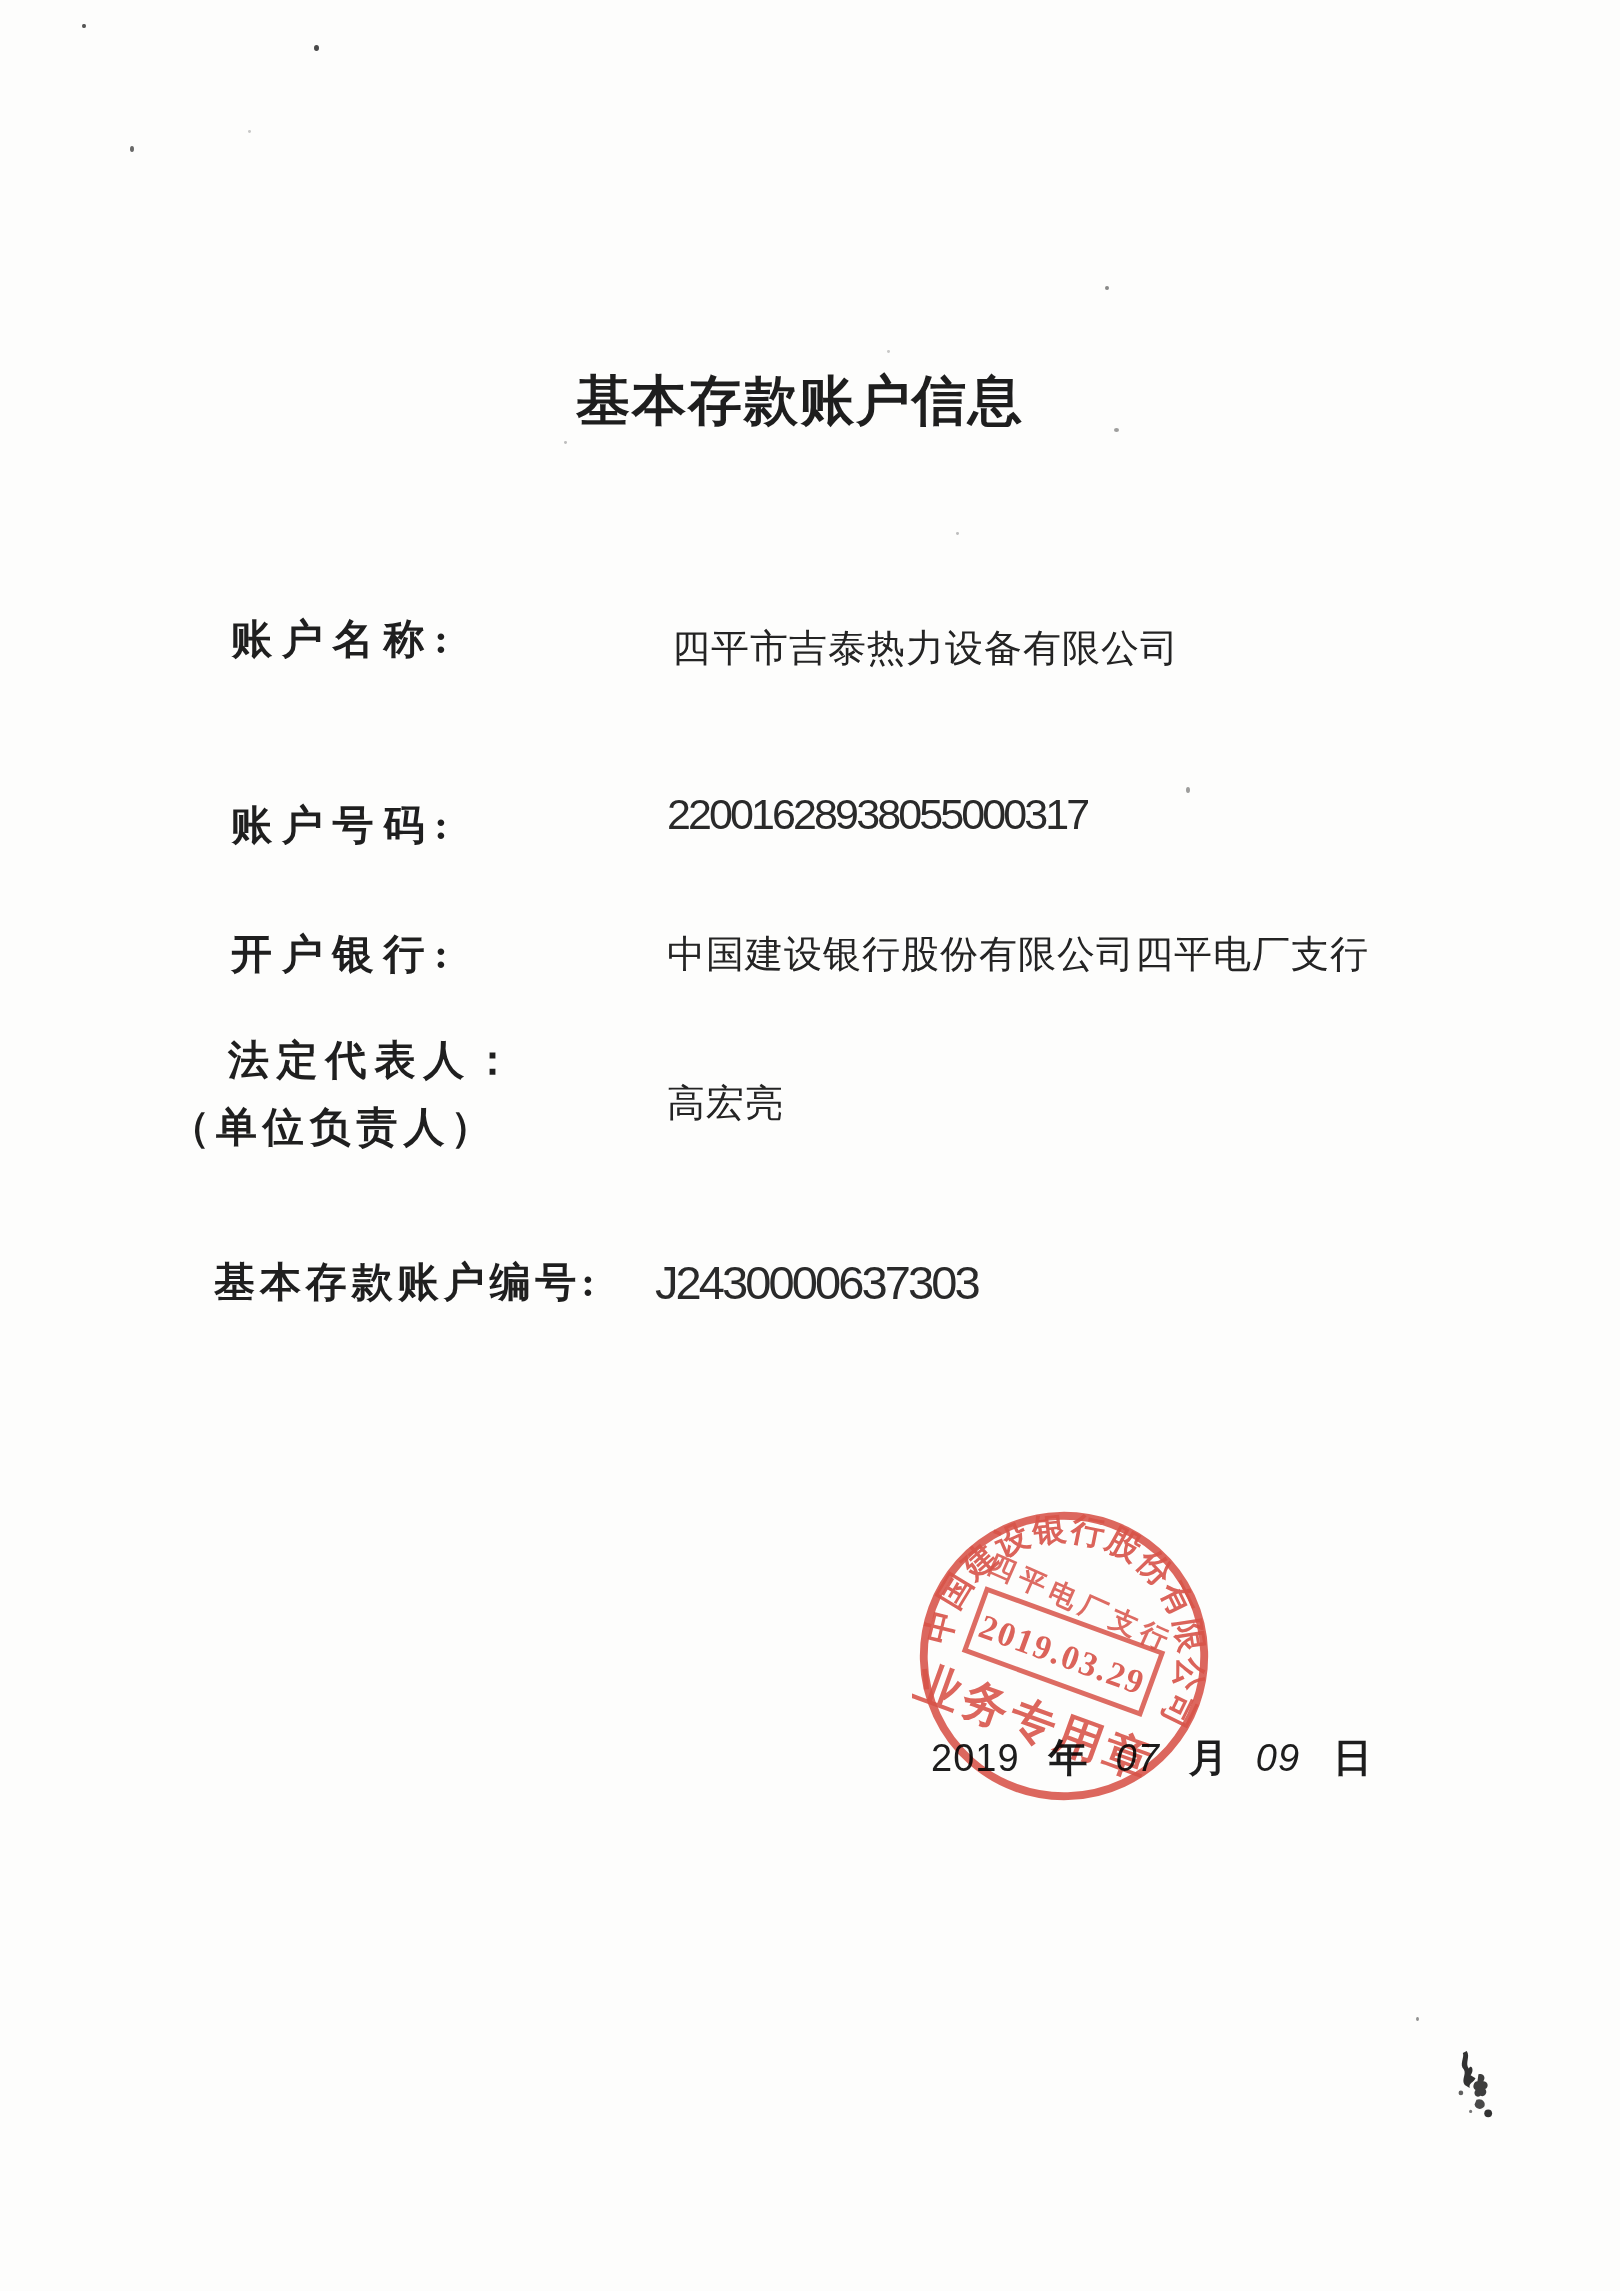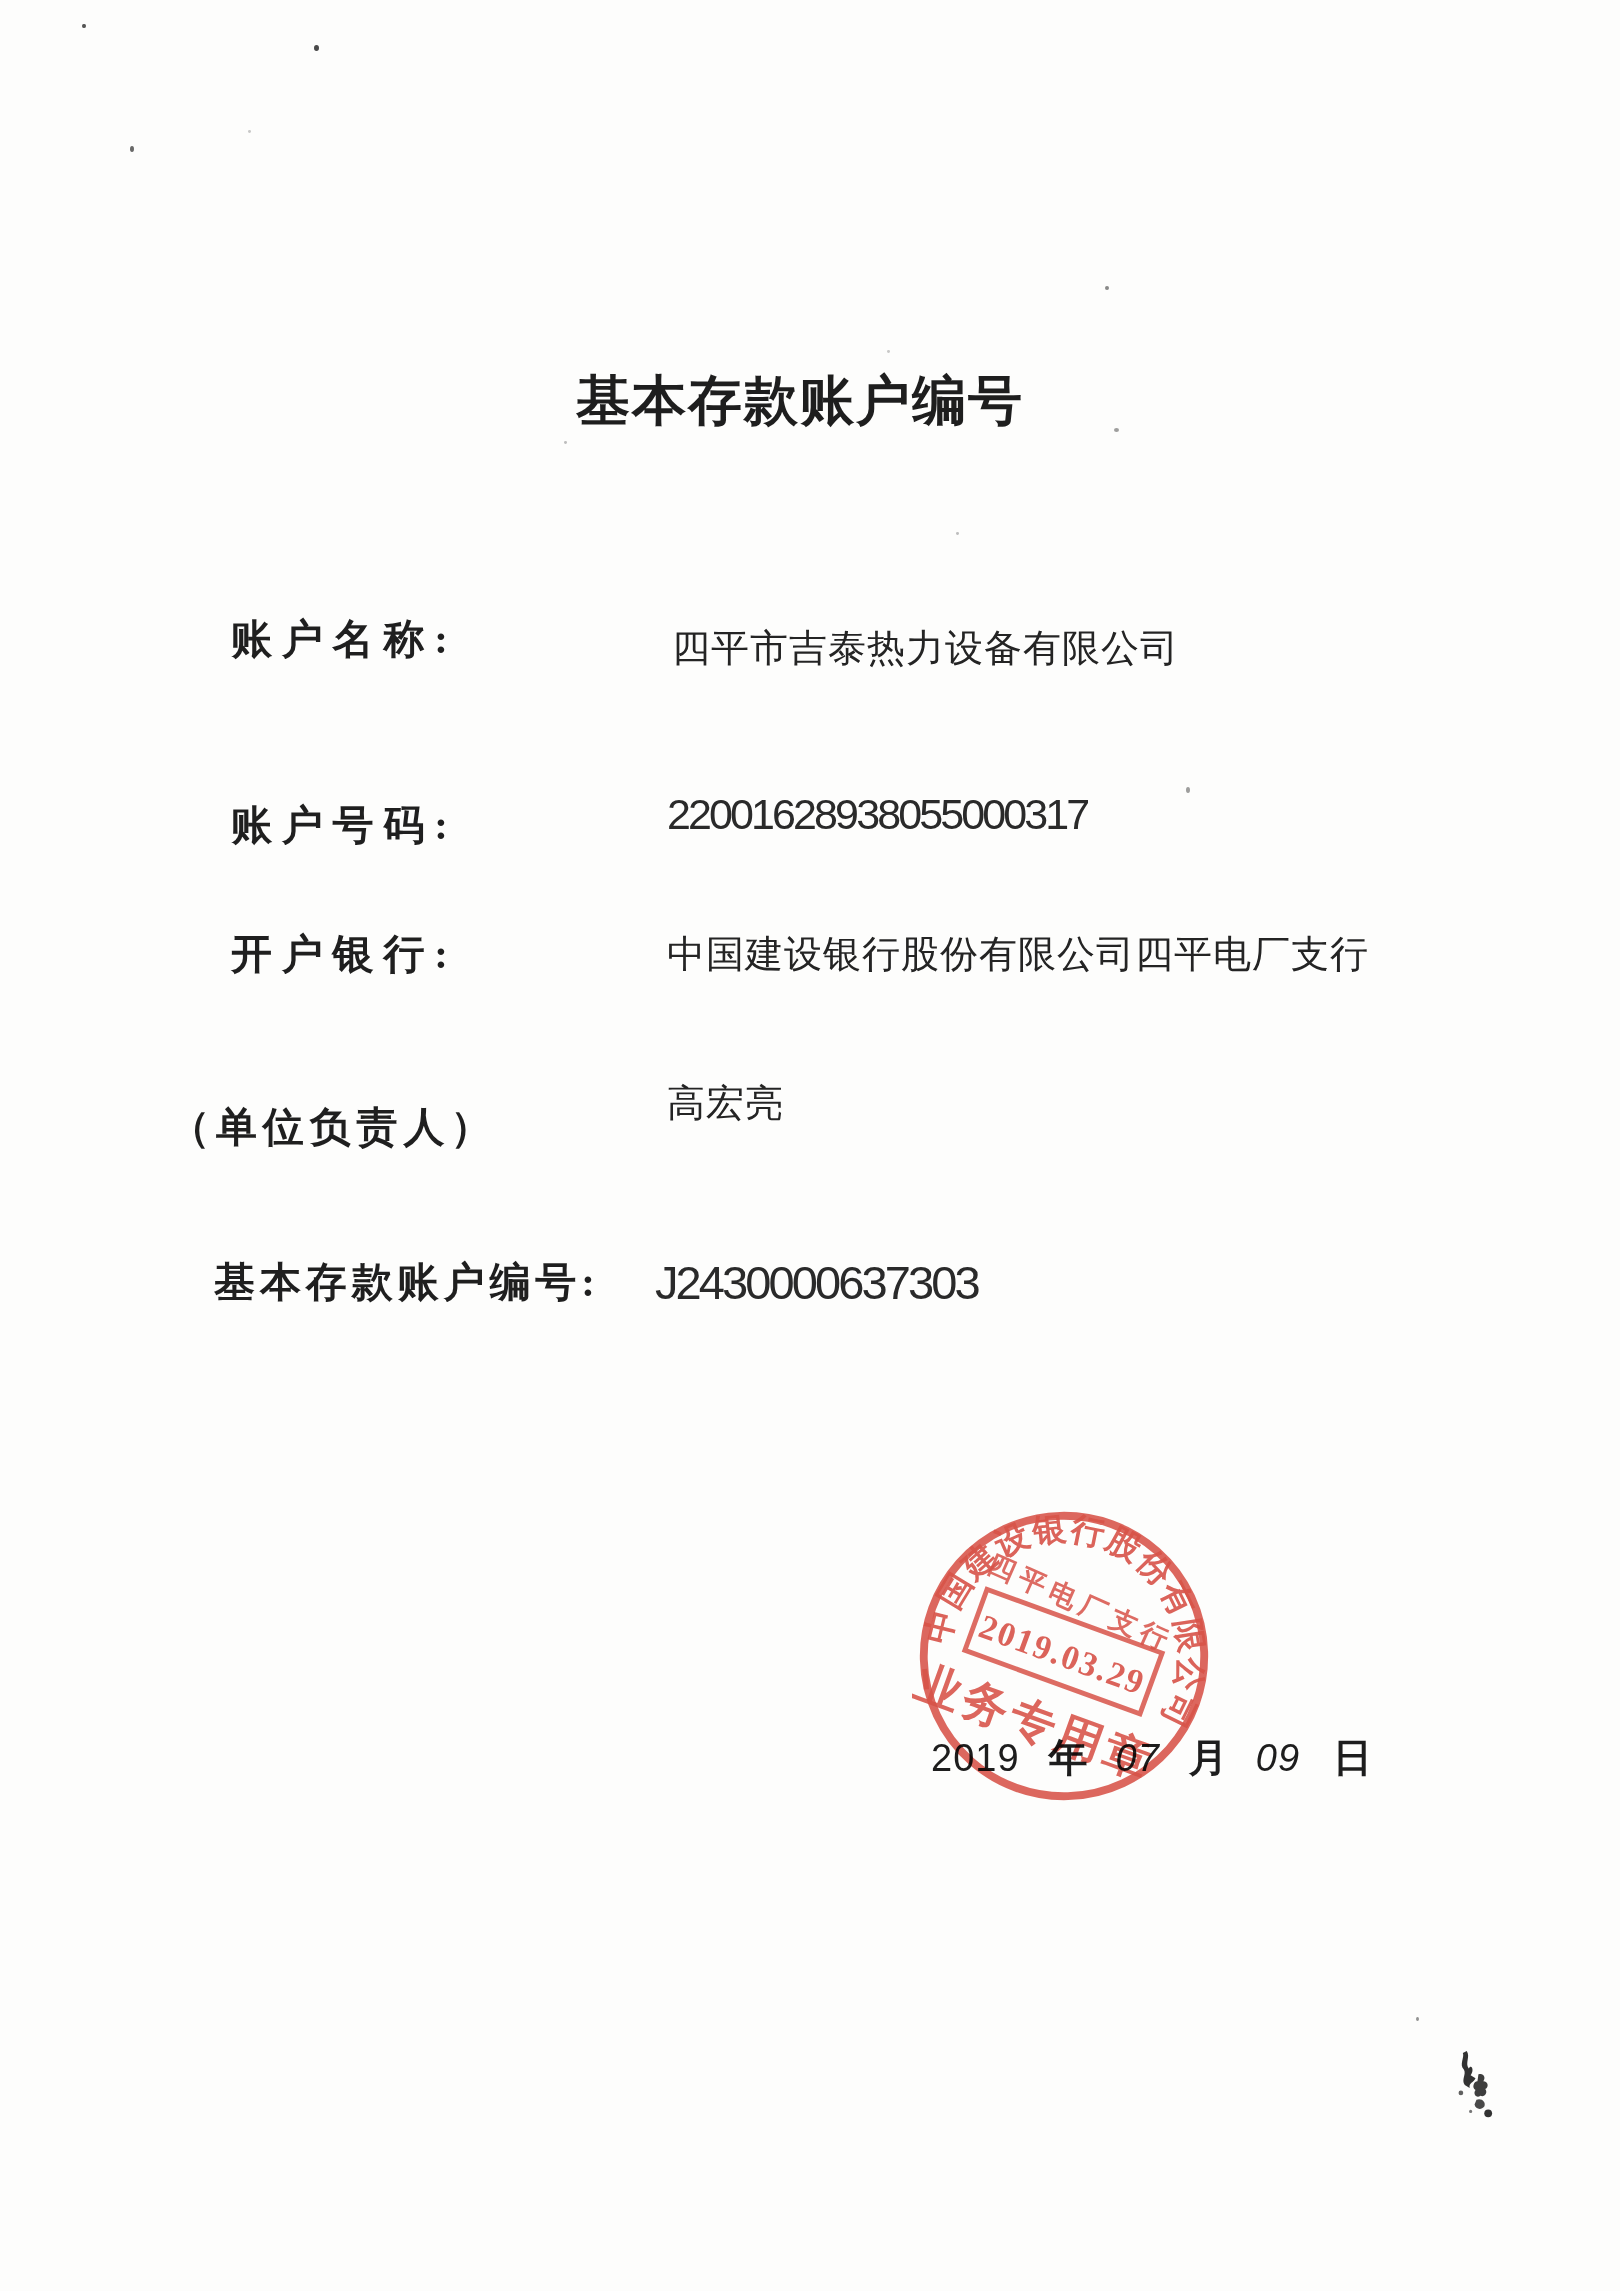--- a/index.html
+++ b/index.html
@@ -59,31 +59,32 @@
   .speck{
     position:absolute;background:#2a2a2a;border-radius:50%;
   }
   .smudge{position:absolute;left:1449px;top:2049px;}
 </style>
 </head>
 <body>
 
 <div class="page">
 
-  <div class="doc-title">基本存款账户编号</div>
+  <div class="doc-title">基本存款账户信息</div>
 
   <div class="field-label" style="left:231px;top:612px;">账户名称:</div>
   <div class="field-value" style="left:672px;top:623px;">四平市吉泰热力设备有限公司</div>
 
   <div class="field-label" style="left:231px;top:798px;">账户号码:</div>
   <div class="field-value numeric" style="left:667px;top:790px;">22001628938055000317</div>
 
   <div class="field-label" style="left:231px;top:927px;">开户银行:</div>
   <div class="field-value" style="left:667px;top:929px;">中国建设银行股份有限公司四平电厂支行</div>
 
+  <div class="field-label" style="left:228px;top:1033px;letter-spacing:7.8px;">法定代表人：</div>
   <div class="field-label" style="left:169px;top:1100px;letter-spacing:5.9px;">（单位负责人）</div>
   <div class="field-value" style="left:667px;top:1078px;">高宏亮</div>
 
   <div class="field-label tight" style="left:214px;top:1255px;">基本存款账户编号:</div>
   <div class="field-value numeric small" style="left:655px;top:1255px;">J2430000637303</div>
 
   <div class="date-line">
     <span class="date-num">2019</span>
     <span class="date-unit">年</span>
     <span class="date-num">07</span>

